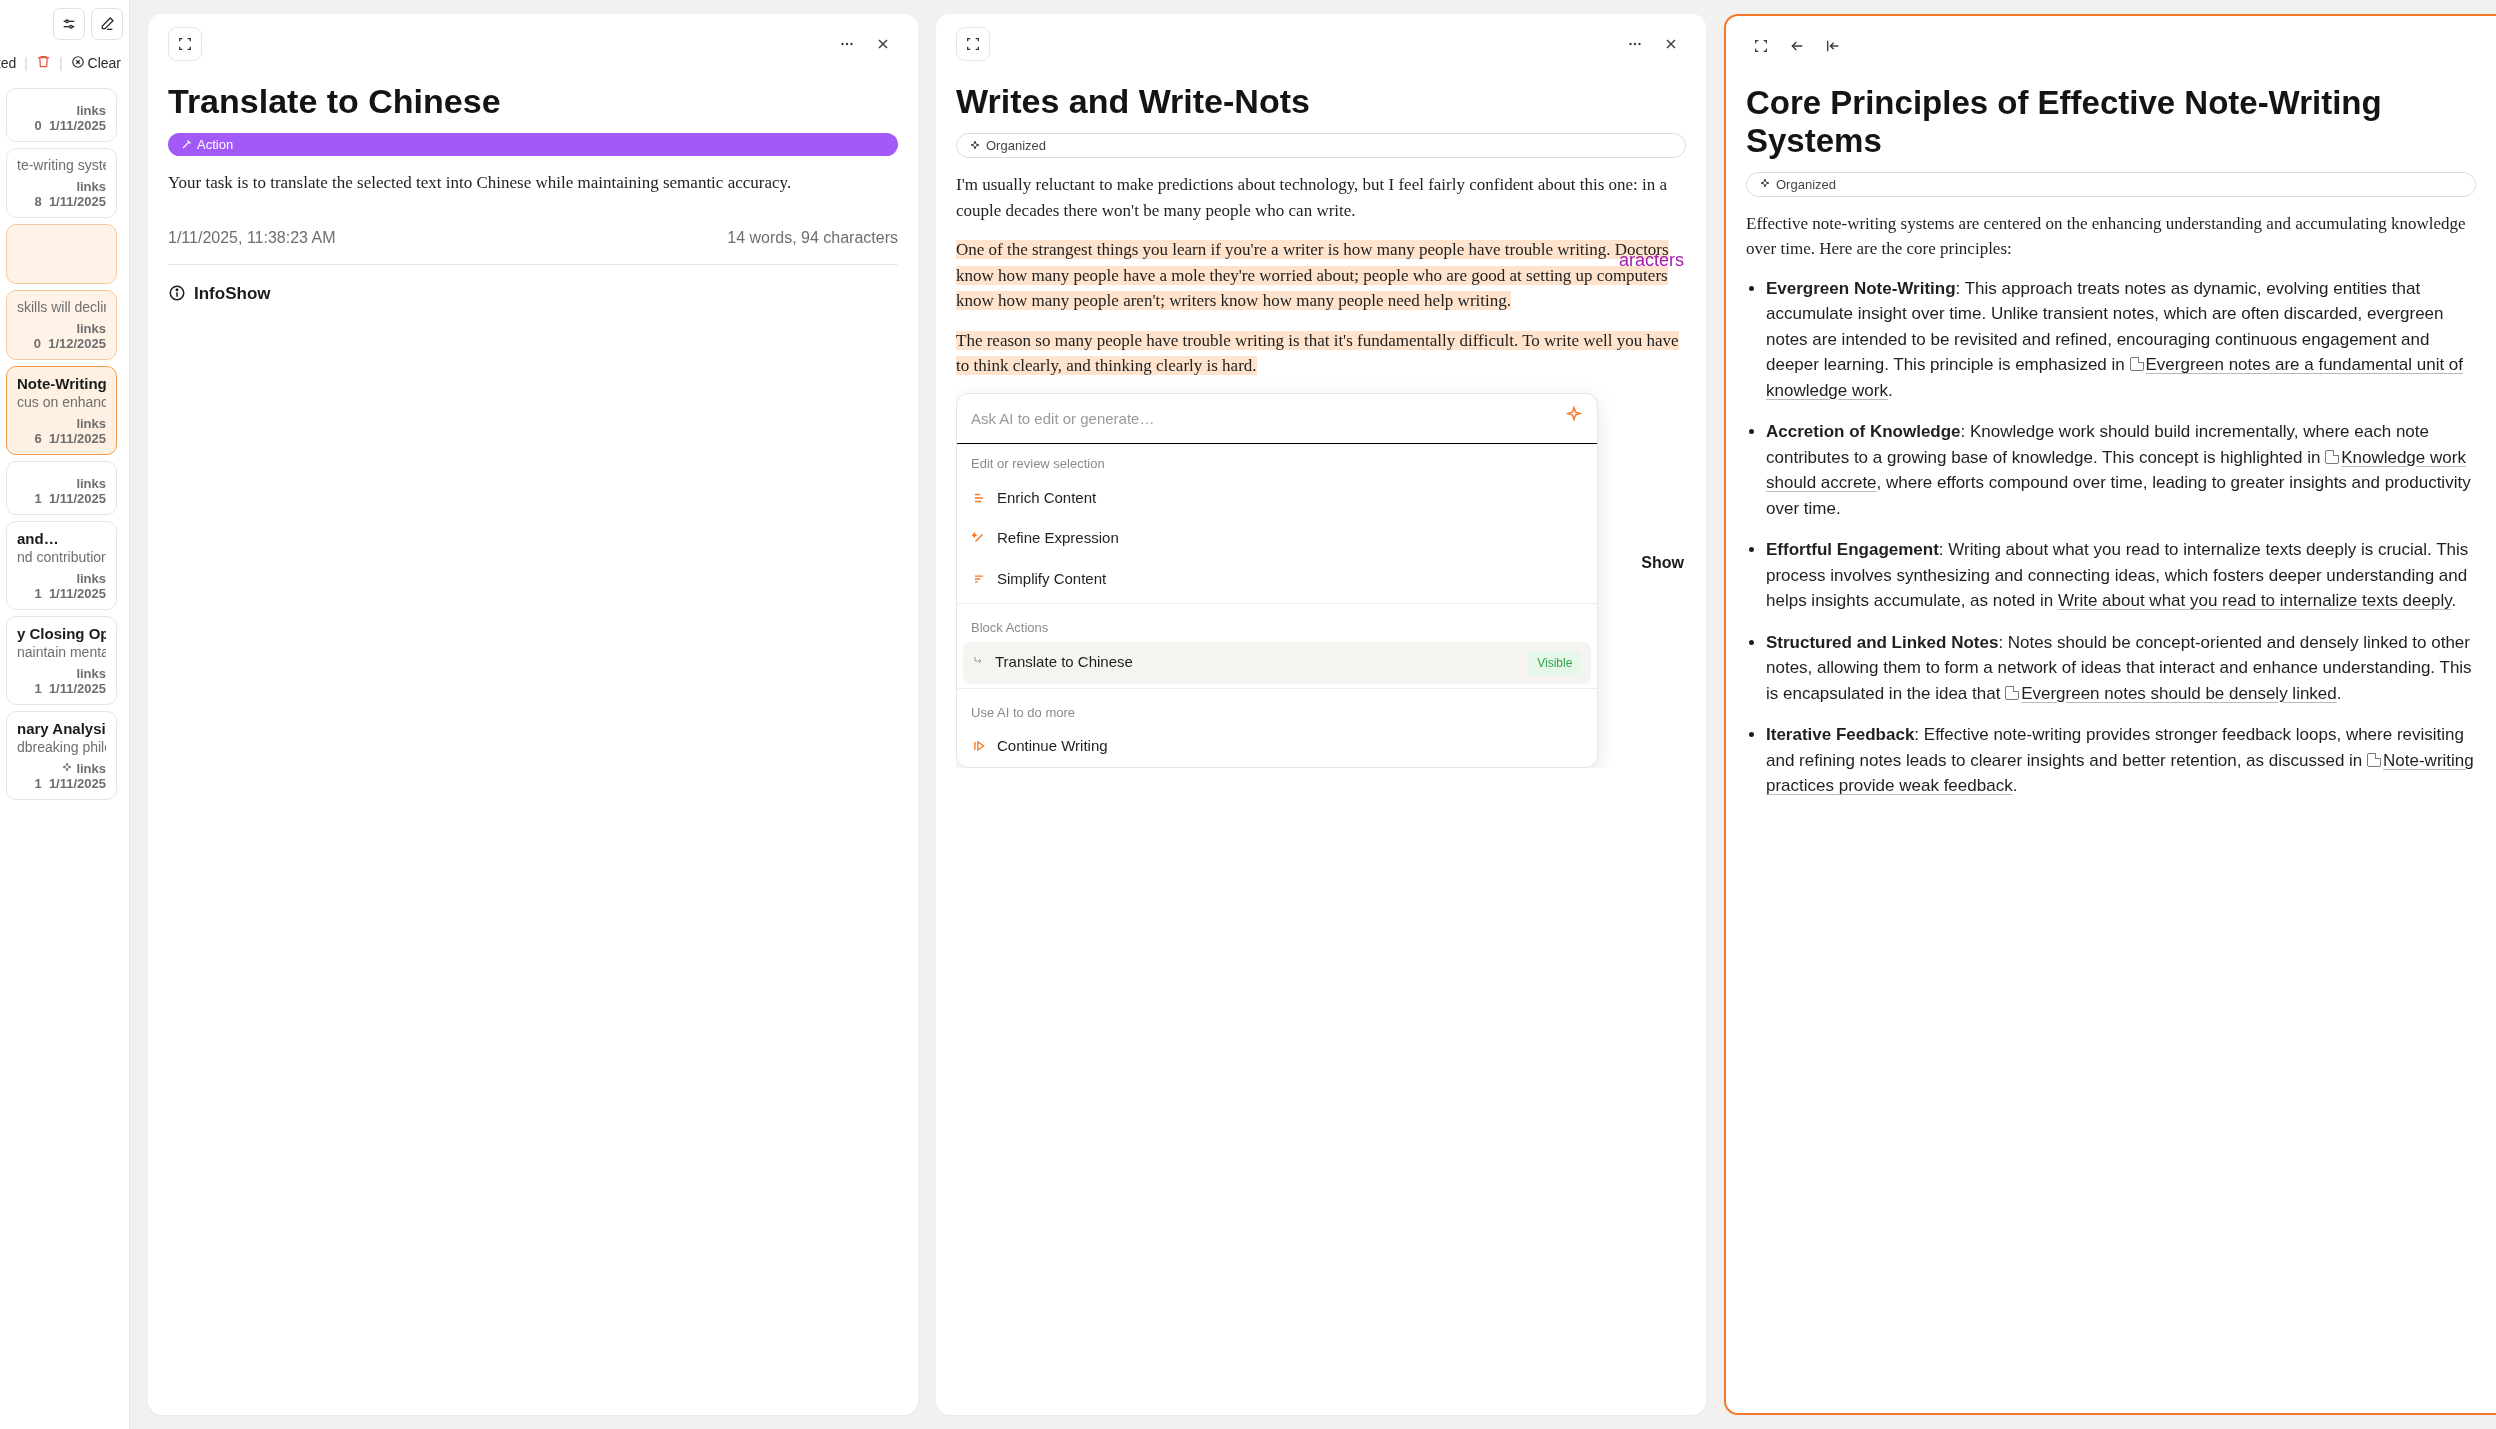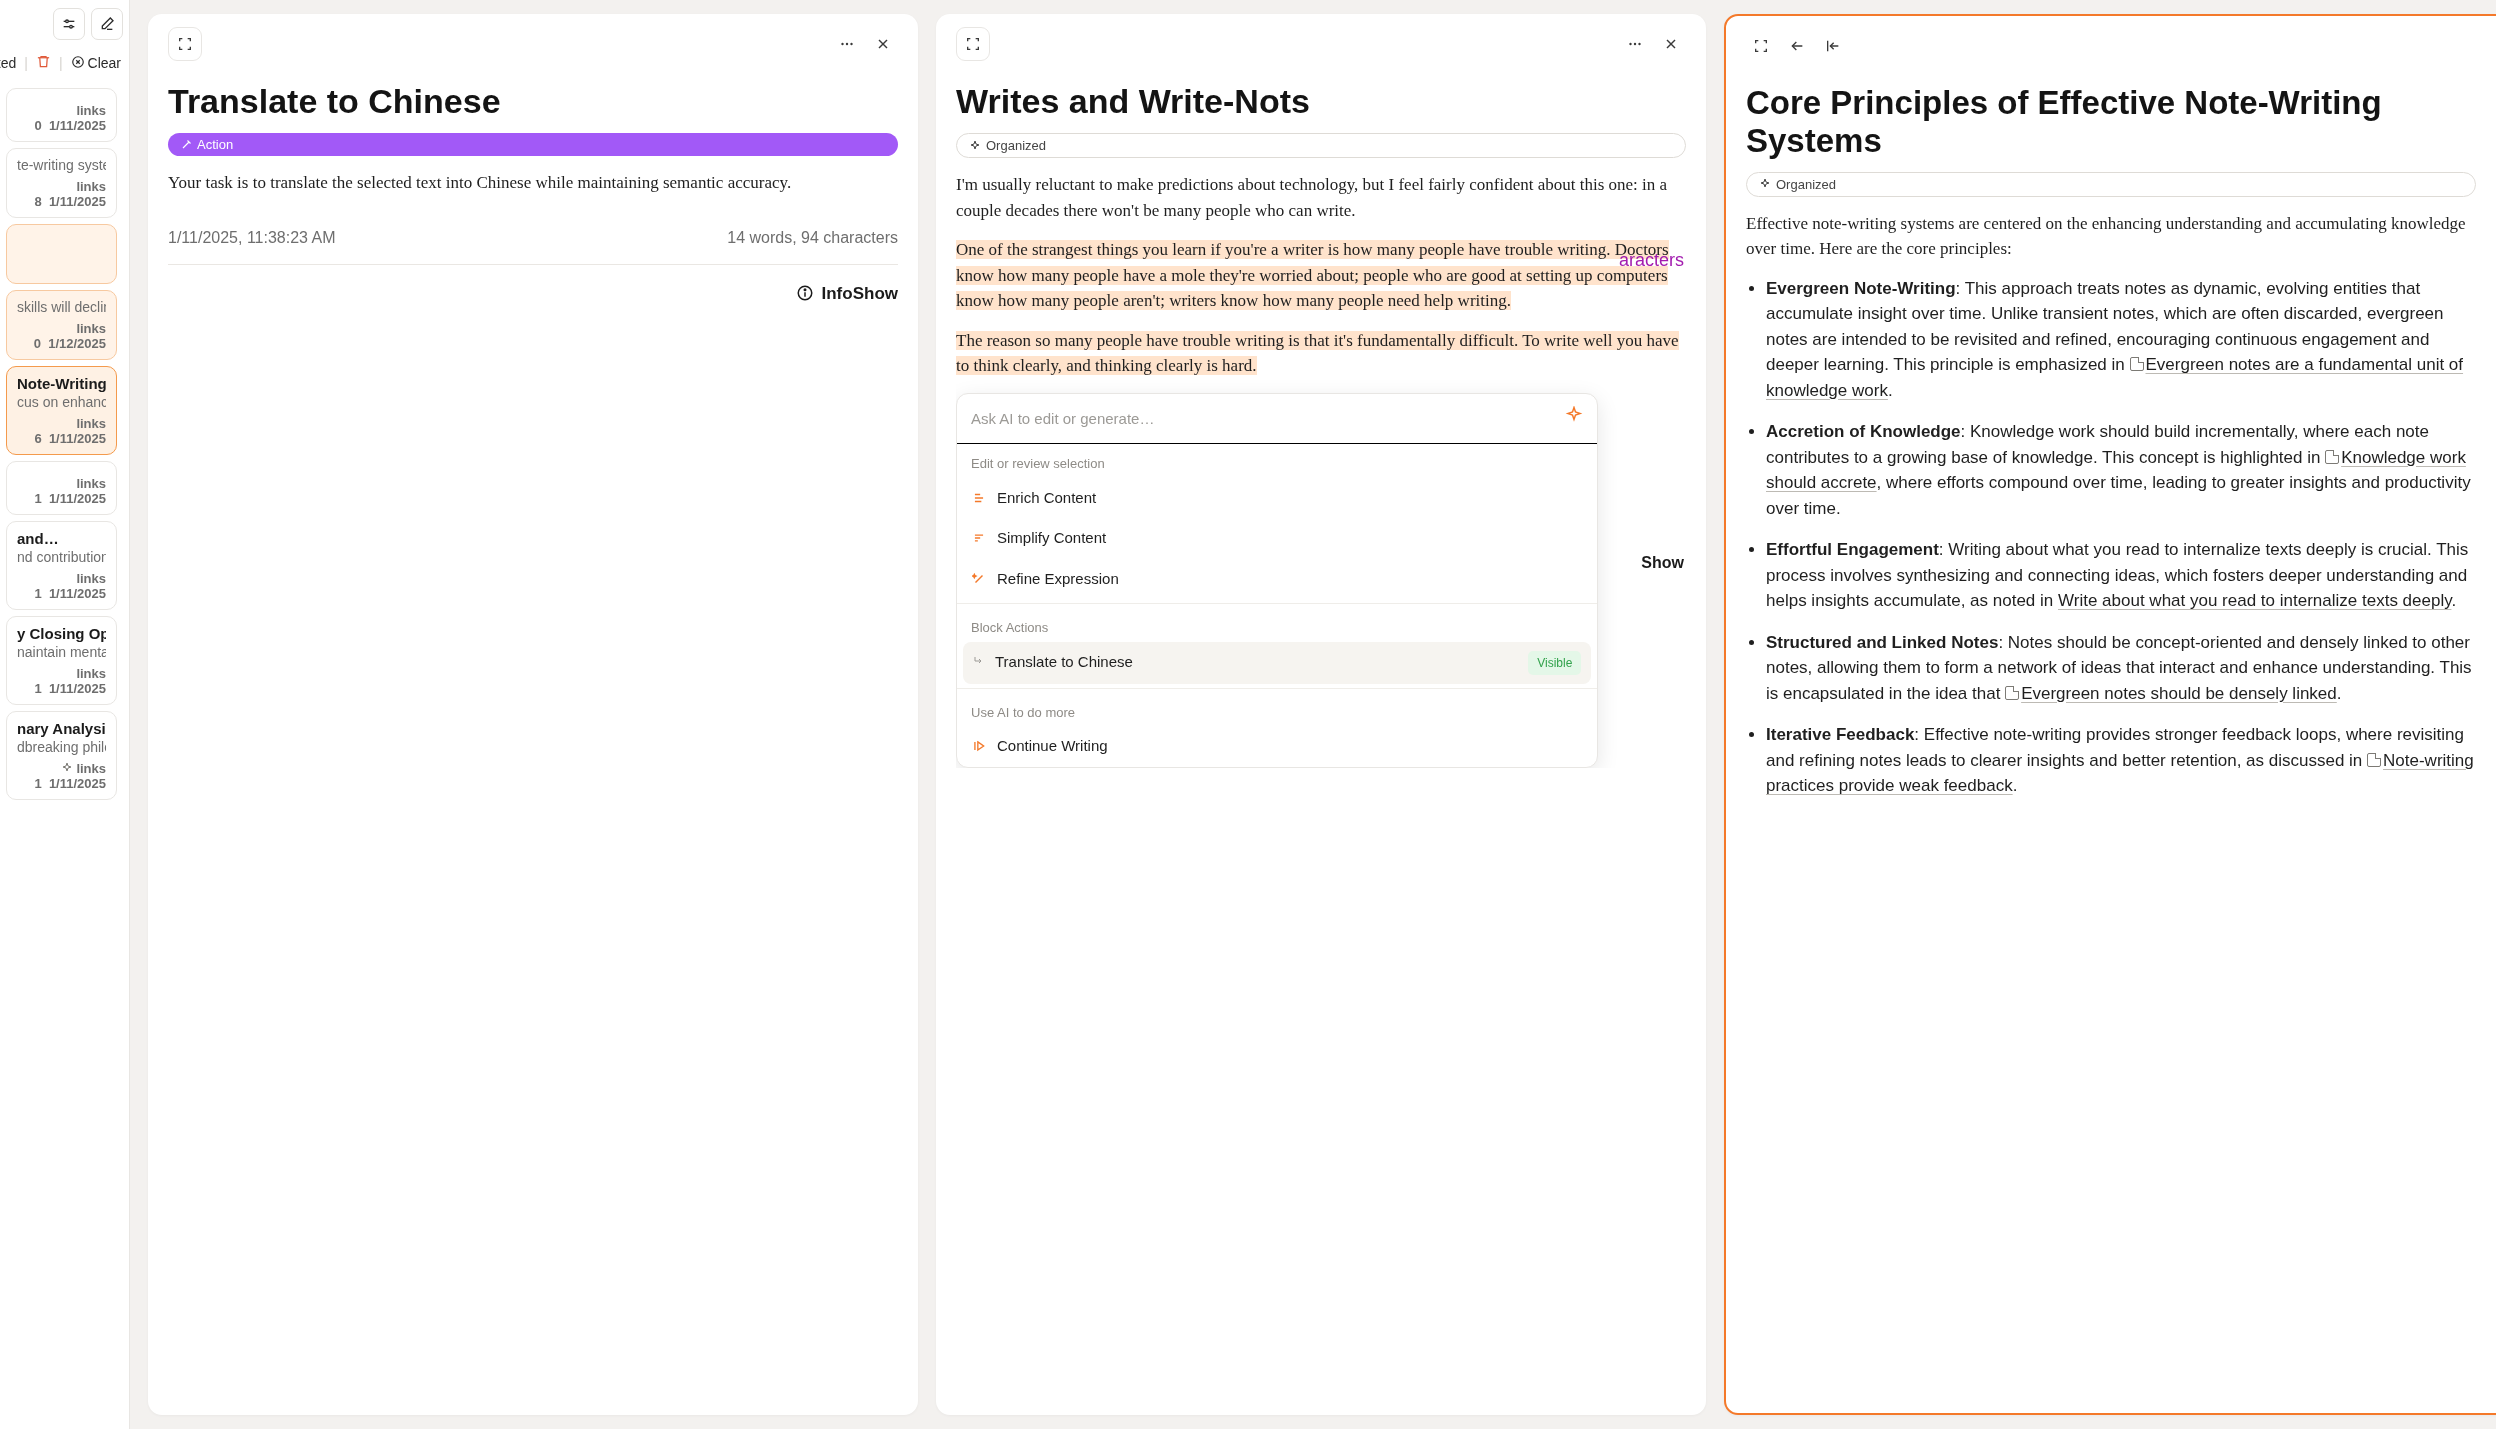--- a/index.html
+++ b/index.html
@@ -139,21 +139,21 @@
 .badge.organized { background: #fff; border: 1px solid #dedbd6; color: #454545; }
 .pane-body { font-size: 17px; line-height: 1.5; color: #1f1f1f; overflow: hidden; }
 .body-p { margin: 14px 0; font-family: Liberation Serif, serif; }
 .timestamp-row {
   display: flex; justify-content: space-between;
   color: #6e6e6e; font-size: 16px;
   margin: 30px 0 14px;
 }
 .divider { height: 1px; background: #eae7e3; margin: 4px 0 16px; }
 .info-row {
-  display: flex; justify-content: flex-end; align-items: center;
+  display: flex; justify-content: flex-start; align-items: center;
   font-size: 17px; font-weight: 600; color: #1b1b1b;
 }
 .info-row .label { display: flex; align-items: center; gap: 8px; }
 .info-row .show { font-weight: 600; }
 
 .hl { background: #ffe3cc; }
 
 .ai-popover {
   margin-top: 14px;
   border: 1px solid #e8e6e3;
@@ -406,35 +406,35 @@
                     <line x1="5" y1="6" x2="14" y2="6"></line>
                     <line x1="5" y1="12" x2="19" y2="12"></line>
                     <line x1="5" y1="18" x2="16" y2="18"></line>
                   </svg>
                 </span>
               <span>Enrich Content</span>
             </div>
             <div class="ai-item">
               <span class="ai-icon">
                   <svg width="14" height="14" viewBox="0 0 24 24" fill="none" stroke="currentColor" stroke-width="2.3">
+                    <path d="M6 18L18 6"></path>
+                    <path d="M4 4l1 2 2 1-2 1-1 2-1-2-2-1 2-1z" fill="currentColor"></path>
+                  </svg>
+                </span>
+              <span>Refine Expression</span>
+            </div>
+            <div class="ai-item">
+              <span class="ai-icon">
+                  <svg width="14" height="14" viewBox="0 0 24 24" fill="none" stroke="currentColor" stroke-width="2.3">
                     <line x1="5" y1="7" x2="19" y2="7"></line>
                     <line x1="5" y1="12" x2="14" y2="12"></line>
                     <line x1="5" y1="17" x2="10" y2="17"></line>
                   </svg>
                 </span>
               <span>Simplify Content</span>
-            </div>
-            <div class="ai-item">
-              <span class="ai-icon">
-                  <svg width="14" height="14" viewBox="0 0 24 24" fill="none" stroke="currentColor" stroke-width="2.3">
-                    <path d="M6 18L18 6"></path>
-                    <path d="M4 4l1 2 2 1-2 1-1 2-1-2-2-1 2-1z" fill="currentColor"></path>
-                  </svg>
-                </span>
-              <span>Refine Expression</span>
             </div>
             <div class="ai-sep"></div>
             <div class="ai-section-label">Block Actions</div>
             <div class="ai-item active">
               <span class="arrow"><svg width="12" height="12" viewBox="0 0 24 24" fill="none" stroke="currentColor" stroke-width="2">
                     <path d="M4 4v8h12M12 8l4 4-4 4"></path>
                   </svg></span>
               <span>Translate to Chinese</span>
               <span class="spacer"></span>
               <span class="pill-visible">Visible</span>

